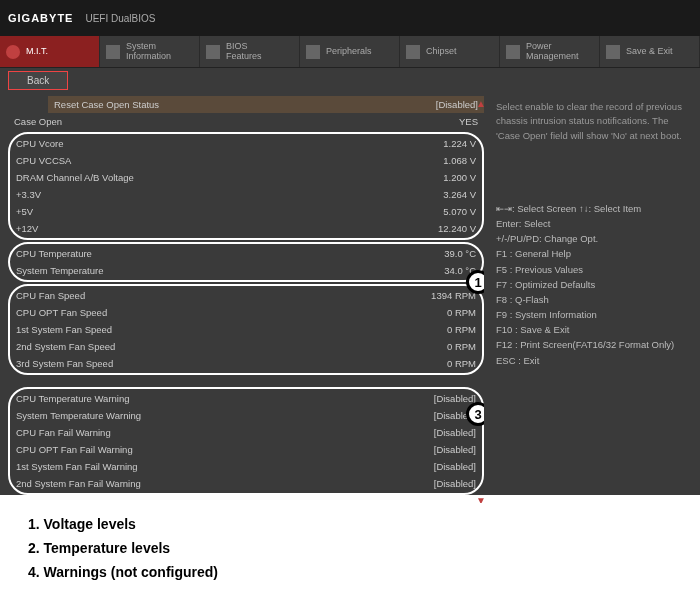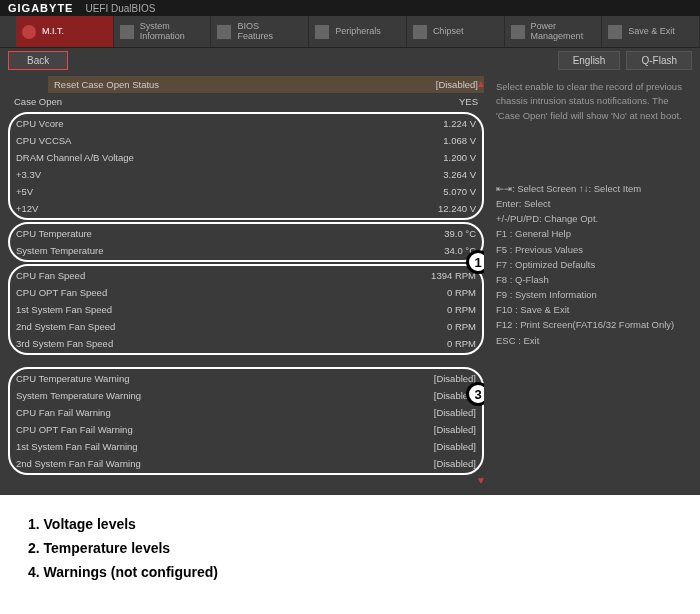--- a/index.html
+++ b/index.html
@@ -1,21 +1,21 @@
 <!DOCTYPE html>
 <html><head>
 <meta charset="utf-8">
 <style>
 * { margin: 0; padding: 0; box-sizing: border-box; }
 body { font-family: Arial, sans-serif; background: #fff; width: 700px; }
 .bios-container { width: 700px; height: 495px; background: #3a3a3a; color: #ccc; font-size: 10px; position: relative; }
-.header { display: flex; align-items: center; height: 16px; background: #1a1a1a; padding: 0 8px; }
+.header { display: flex; align-items: center; height: 36px; background: #1a1a1a; padding: 0 8px; }
 .brand { color: #fff; font-weight: bold; font-size: 11px; letter-spacing: 1px; }
 .brand-sub { color: #aaa; font-size: 10px; margin-left: 12px; }
-.tabs { display: flex; height: 32px; background: #3a3a3a; border-bottom: 1px solid #222; padding-left: 16px; }
+.tabs { display: flex; height: 32px; background: #3a3a3a; border-bottom: 1px solid #222; }
 .tab { flex: 1; display: flex; align-items: center; padding: 0 6px; font-size: 9px; color: #aaa; border-right: 1px solid #2a2a2a; cursor: pointer; }
 .tab.active { background: #8b2020; color: #fff; }
 .tab-icon { width: 14px; height: 14px; background: #666; margin-right: 6px; flex-shrink: 0; }
 .tab.active .tab-icon { background: #c04040; border-radius: 50%; }
 .tab-text { display: flex; flex-direction: column; line-height: 1.1; }
 .subheader { display: flex; justify-content: space-between; align-items: center; height: 24px; padding: 0 8px; background: #3a3a3a; }
 .back-btn { padding: 3px 18px; background: #444; color: #ccc; font-size: 10px; border: 1px solid #ef4444; cursor: pointer; }
 .lang-btn, .qflash-btn { padding: 3px 14px; background: #444; color: #ccc; font-size: 10px; margin-left: 6px; border: 1px solid #555; cursor: pointer; }
 .main { display: flex; padding: 4px 8px 8px 8px; gap: 8px; height: calc(100% - 76px); }
 .left-panel { flex: 1; overflow: hidden; position: relative; }
@@ -89,24 +89,20 @@
     <div class="tab">
         <div class="tab-icon"></div>
         <div class="tab-text">
           <span>Save &amp; Exit</span>
         </div>
       </div>
   </div>
 
   <div class="subheader">
     <div class="back-btn">Back</div>
-    <div class="right-group">
-      <div class="lang-btn">English</div>
-      <div class="qflash-btn">Q-Flash</div>
-    </div>
   </div>
 
   <div class="main">
     <div class="left-panel">
       <div class="callout callout-1">1</div>
 
       <div class="callout callout-3">3</div>
 
       <span class="scroll-indicator" style="top:2px">▲</span>
 

